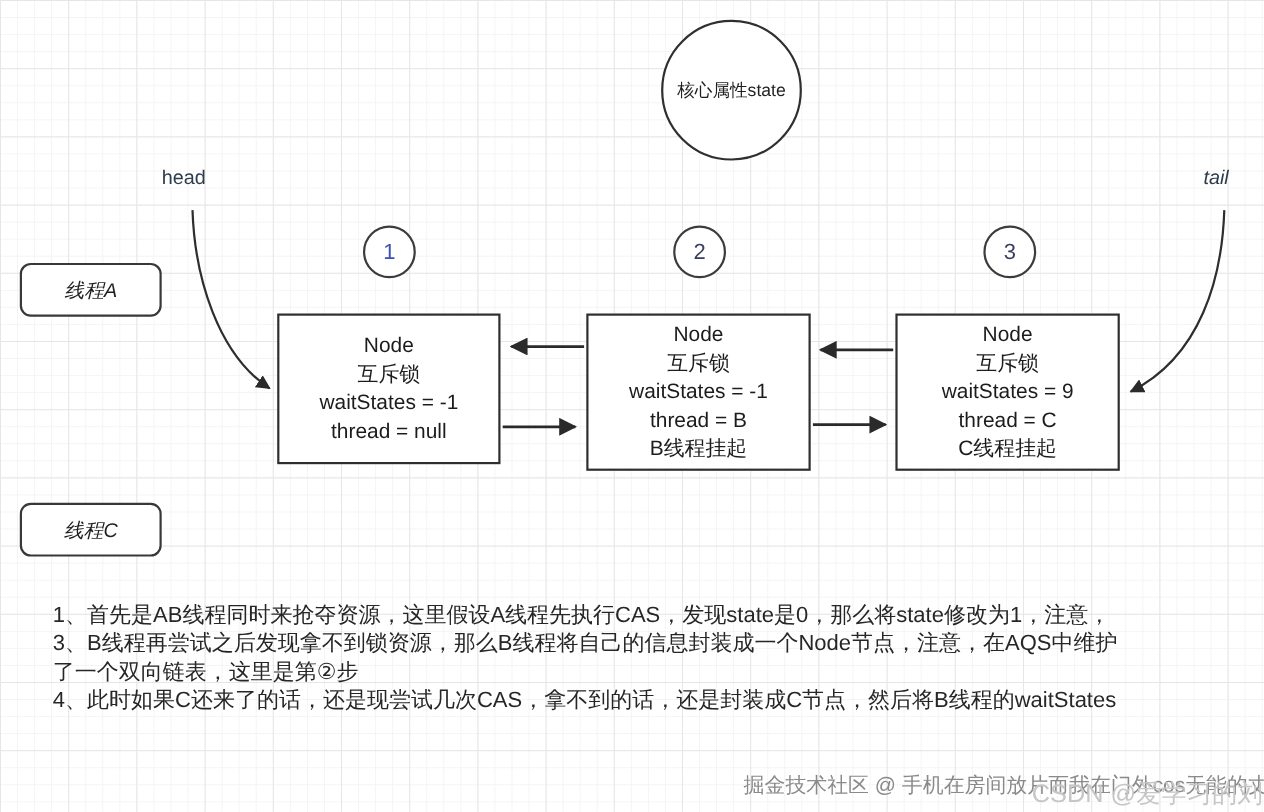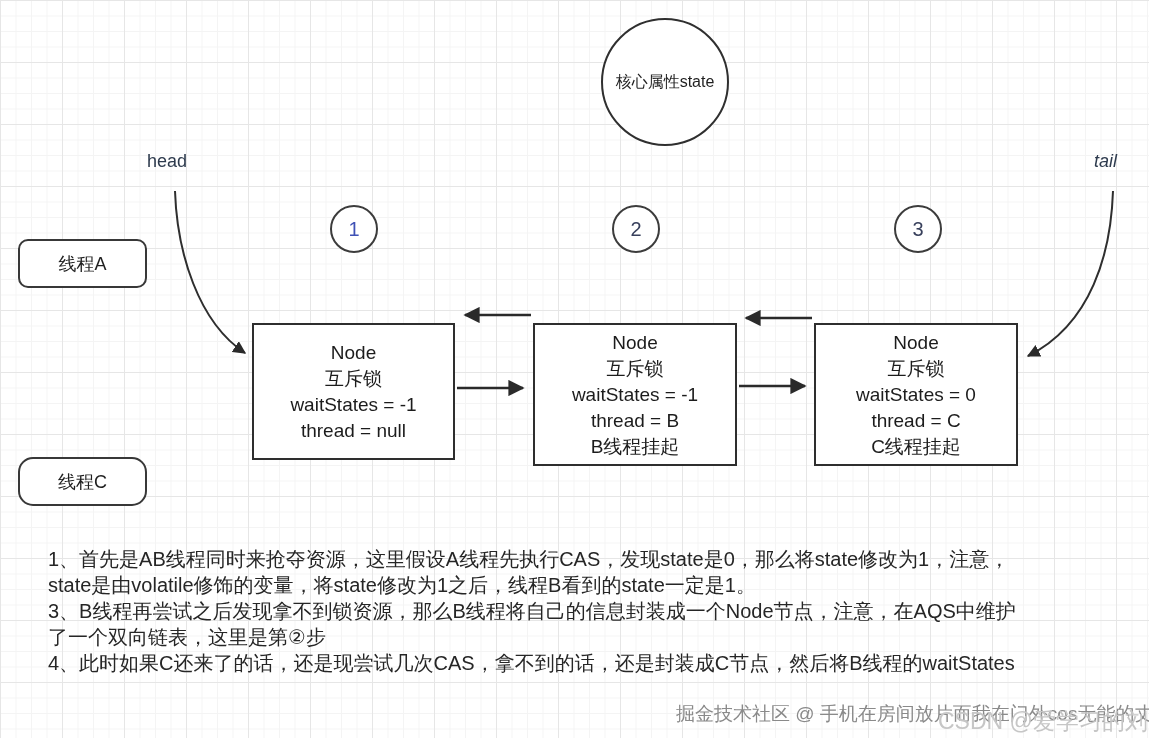--- a/index.html
+++ b/index.html
@@ -27,36 +27,36 @@
     font-size:16px; color:#1f1f1f;
   }
   .edge-label { position:absolute; font-size:18px; color:#2e3b4e; }
   .edge-label.head { left:147px; top:151px; }
   .edge-label.tail { left:1094px; top:151px;font-style:italic; }
 
   .thread-box {
     position:absolute; left:18px; width:125px; height:45px;
     border:2px solid #383838; border-radius:10px; background:#fff;
     display:flex; align-items:center; justify-content:center;
-    font-size:18px; color:#1f1f1f;
+    font-size:18px; color:#1f1f1f;font-style:italic;
   }
-  .thread-a { top:239px; } .thread-b { top:348px; } .thread-c { top:457px;border-radius:15px; }
+  .thread-a { top:239px; } .thread-b { top:348px; } .thread-c { top:457px; }
 
   .step-circle {
     position:absolute; width:44px; height:44px;
     border:2px solid #3c3c3c; border-radius:50%; background:#fff;
     display:flex; align-items:center; justify-content:center;
     font-size:20px; top:205px;
   }
   .step-1 { left:330px; } .step-2 { left:612px; } .step-3 { left:894px; }
 
   .node-box {
     position:absolute; top:285px; border:2px solid #2e2e2e; background:#fff;
     display:flex; flex-direction:column; align-items:center; justify-content:center;
-    font-size:19px; line-height:26px; color:#1c1c1c; text-align:center;margin-top:38px;
+    font-size:19px; line-height:26px; color:#1c1c1c; text-align:center;
   }
   .node-1 { left:252px; width:199px; height:133px; }
   .node-2 { left:533px; width:200px; height:139px; }
   .node-3 { left:814px; width:200px; height:139px; }
 
   .notes { position:absolute; left:48px; top:546px; font-size:20px; line-height:26px; color:#262626; }
   .notes div { white-space:nowrap; }
 
   .wm-juejin { position:absolute; left:676px; top:701px; font-size:19px; color:#8a8a8a; white-space:nowrap; }
   .wm-csdn   { position:absolute; left:938px; top:706px; font-size:23px; color:#c6c6c6; white-space:nowrap; }
@@ -113,28 +113,27 @@
   <div class="node-box node-2">
     <span>Node</span>
     <span>互斥锁</span>
     <span>waitStates = -1</span>
     <span>thread = B</span>
     <span>B线程挂起</span>
   </div>
   <div class="node-box node-3">
     <span>Node</span>
     <span>互斥锁</span>
-    <span>waitStates = 0</span>
+    <span>waitStates = 9</span>
     <span>thread = C</span>
     <span>C线程挂起</span>
   </div>
 
   <div class="notes">
     <div>1、首先是AB线程同时来抢夺资源，这里假设A线程先执行CAS，发现state是0，那么将state修改为1，注意，</div>
-    <div>state是由volatile修饰的变量，将state修改为1之后，线程B看到的state一定是1。</div>
     <div>3、B线程再尝试之后发现拿不到锁资源，那么B线程将自己的信息封装成一个Node节点，注意，在AQS中维护</div>
     <div>了一个双向链表，这里是第②步</div>
     <div>4、此时如果C还来了的话，还是现尝试几次CAS，拿不到的话，还是封装成C节点，然后将B线程的waitStates</div>
   </div>
 
   <div class="wm-juejin">掘金技术社区 @ 手机在房间放片而我在门外cos无能的丈夫</div>
   <div class="wm-csdn">CSDN @爱学习的刘先生</div>
 
 </div>
 

